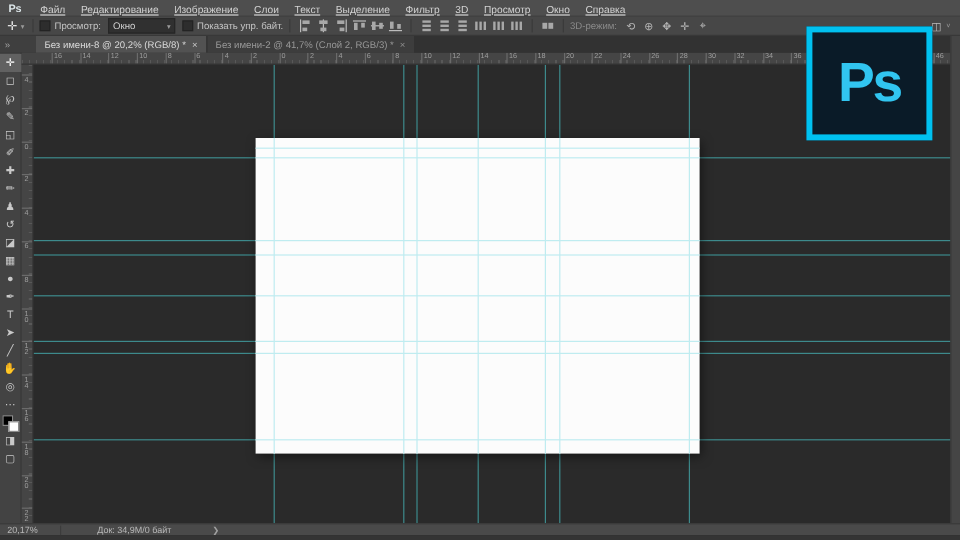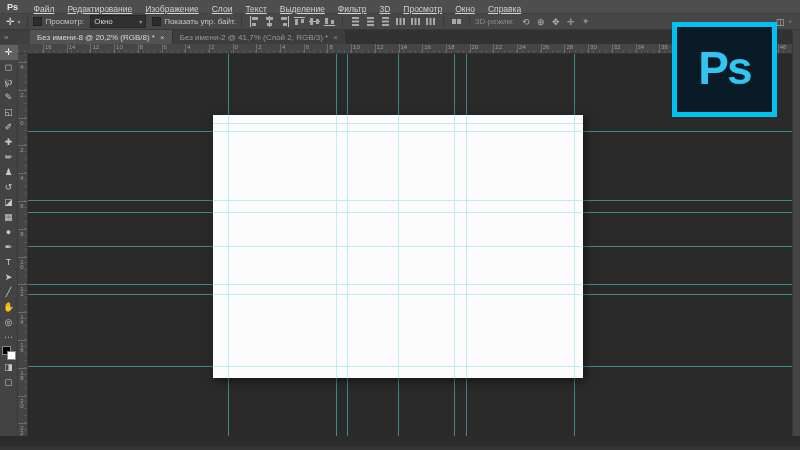--- a/index.html
+++ b/index.html
@@ -397,19 +397,25 @@
       <div class="guide-h-doc" style="top: 158px; left: 185px; width: 370px; background: rgb(191, 236, 240);"></div>
       <div class="guide-h-doc" style="top: 192px; left: 185px; width: 370px; background: rgb(191, 236, 240);"></div>
       <div class="guide-h-doc" style="top: 230px; left: 185px; width: 370px; background: rgb(191, 236, 240);"></div>
       <div class="guide-h-doc" style="top: 240px; left: 185px; width: 370px; background: rgb(191, 236, 240);"></div>
       <div class="guide-h-doc" style="top: 312px; left: 185px; width: 370px; background: rgb(191, 236, 240);"></div>
       <div class="guide-h-doc" style="top: 69px; left: 185px; width: 370px; background: rgb(191, 236, 240);"></div>
     </div>
 
   <div class="scroll-strip"></div>
 
+  <div class="statusbar">
+    <span class="status-zoom">20,17%</span>
+    <span class="status-sep"></span>
+    <span class="status-docinfo">Док: 34,9М/0 байт</span>
+    <span class="status-chev">❯</span>
+  </div>
   <div class="bottombar"></div>
 
   <div class="pslogo" id="pslogo" style="background: rgb(10, 27, 40); border-color: rgb(0, 193, 240);">
     <span style="color: rgb(49, 197, 240);">Ps</span>
   </div>
 
 </div>
 
 </body></html>

